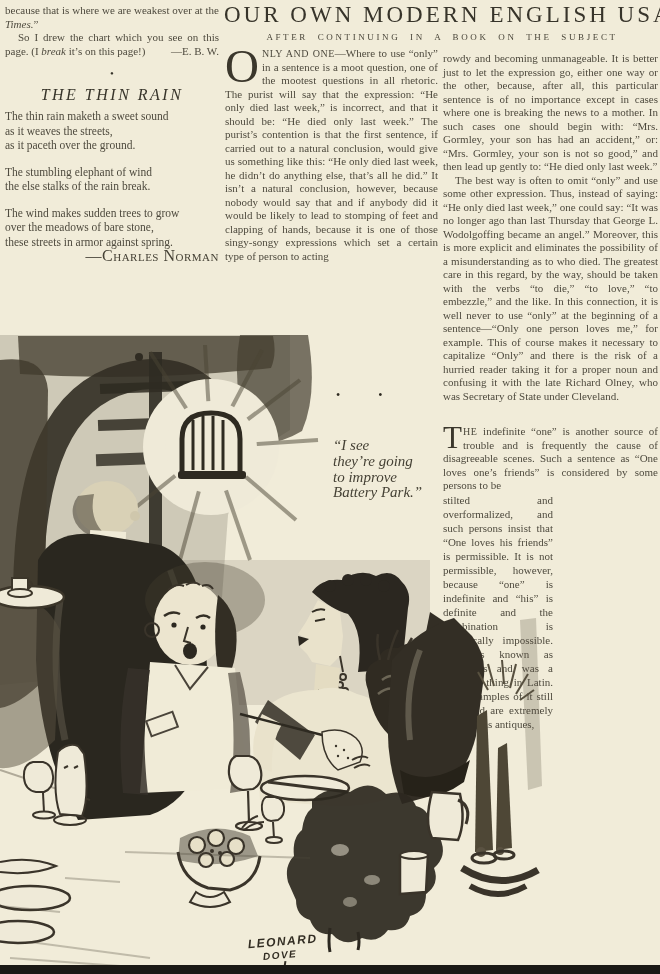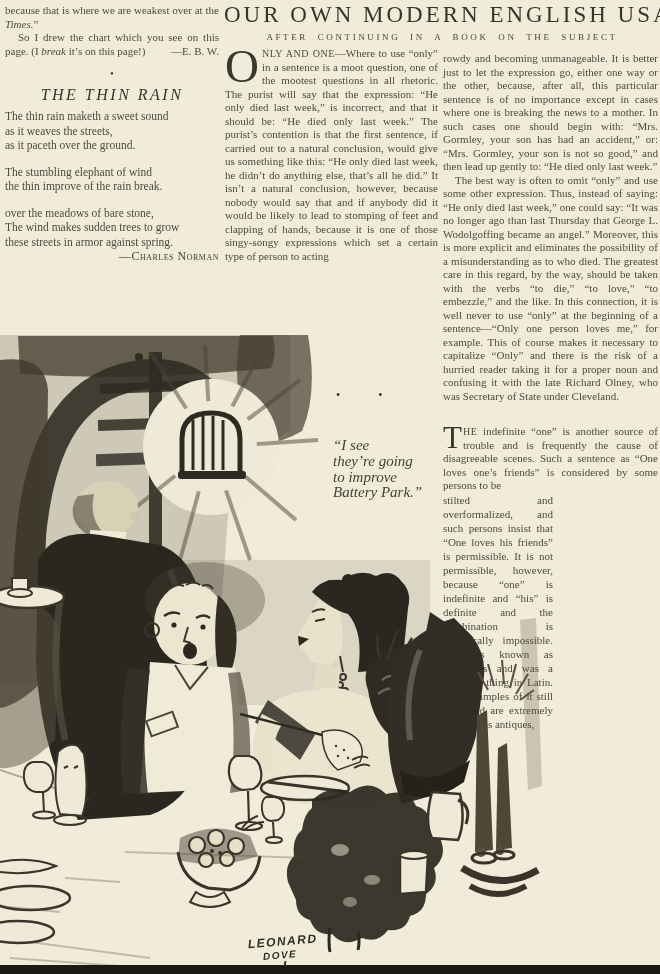--- a/index.html
+++ b/index.html
@@ -25,21 +25,21 @@
   .leftcol{position:absolute;left:5px;top:4px;width:214px;}
   .leftcol .para2{text-indent:13px;}
   .ebw{float:right;}
   .sep-dot{text-align:center;font-size:11px;margin:9px 0 7px 0;color:#37342a;}
   .poem-title{
     text-align:center;font-size:16px;letter-spacing:2.5px;color:#37342a;
     margin:3px 0 8px 0;white-space:nowrap;font-style:italic;
   }
   .stanza{margin:0 0 12px 0;font-size:11.5px;line-height:14.5px;text-align:left;}
   .stanza div{white-space:nowrap;}
-  .poem-byline{text-align:right;font-variant:small-caps;letter-spacing:.5px;font-size:12px;color:#454135;}
+  .poem-byline{text-align:right;font-variant:small-caps;letter-spacing:.5px;font-size:16px;color:#454135;}
   
   .col-a{position:absolute;left:225px;top:47px;width:213px;}
   .col-b{position:absolute;left:443px;top:52px;width:215px;}
   .dropcap-o{
     float:left;font-size:47px;line-height:39px;height:39px;width:37px;
     color:#3b372c;text-align:left;
   }
   .dropcap-t{
     float:left;font-size:31px;line-height:25px;height:25px;width:20px;color:#3b372c;
   }
@@ -75,25 +75,25 @@
     <p class="para2"><span>So I drew the chart which you see on this page.  (I </span><i>break</i><span> it’s on this page!)</span><span class="ebw">—E. B. W.</span></p>
     <div class="sep-dot">•</div>
     <div class="poem-title">THE THIN RAIN</div>
     <div class="stanza">
       <div>The thin rain maketh a sweet sound</div>
       <div>as it weaves the streets,</div>
       <div>as it paceth over the ground.</div>
     </div>
     <div class="stanza">
       <div>The stumbling elephant of wind</div>
-      <div>the thin improve of the rain break.</div>
+      <div>the else stalks of the rain break.</div>
     </div>
     <div class="stanza">
+      <div>The wind makes sudden trees to grow</div>
       <div>over the meadows of bare stone,</div>
-      <div>The wind makes sudden trees to grow</div>
       <div>these streets in armor against spring.</div>
       <div class="poem-byline">—Charles Norman</div>
     </div>
   </div>
 
   <div class="col-a coltext">
     <p><span class="dropcap-o">O</span><span class="leadcaps">NLY AND ONE</span><span>—Where to use “only” in a sentence is a moot question, one of the mootest questions in all rhetoric.  The purist will say that the expression: “He only died last week,” is incorrect, and that it should be: “He died only last week.”  The purist’s contention is that the first sentence, if carried out to a natural conclusion, would give us something like this: “He only died last week, he didn’t do anything else, that’s all he did.”  It isn’t a natural conclusion, however, because nobody would say that and if anybody did it would be likely to lead to stomping of feet and clapping of hands, because it is one of those singy-songy expressions which set a certain type of person to acting</span></p>
   </div>
 
   <div class="col-b coltext">

